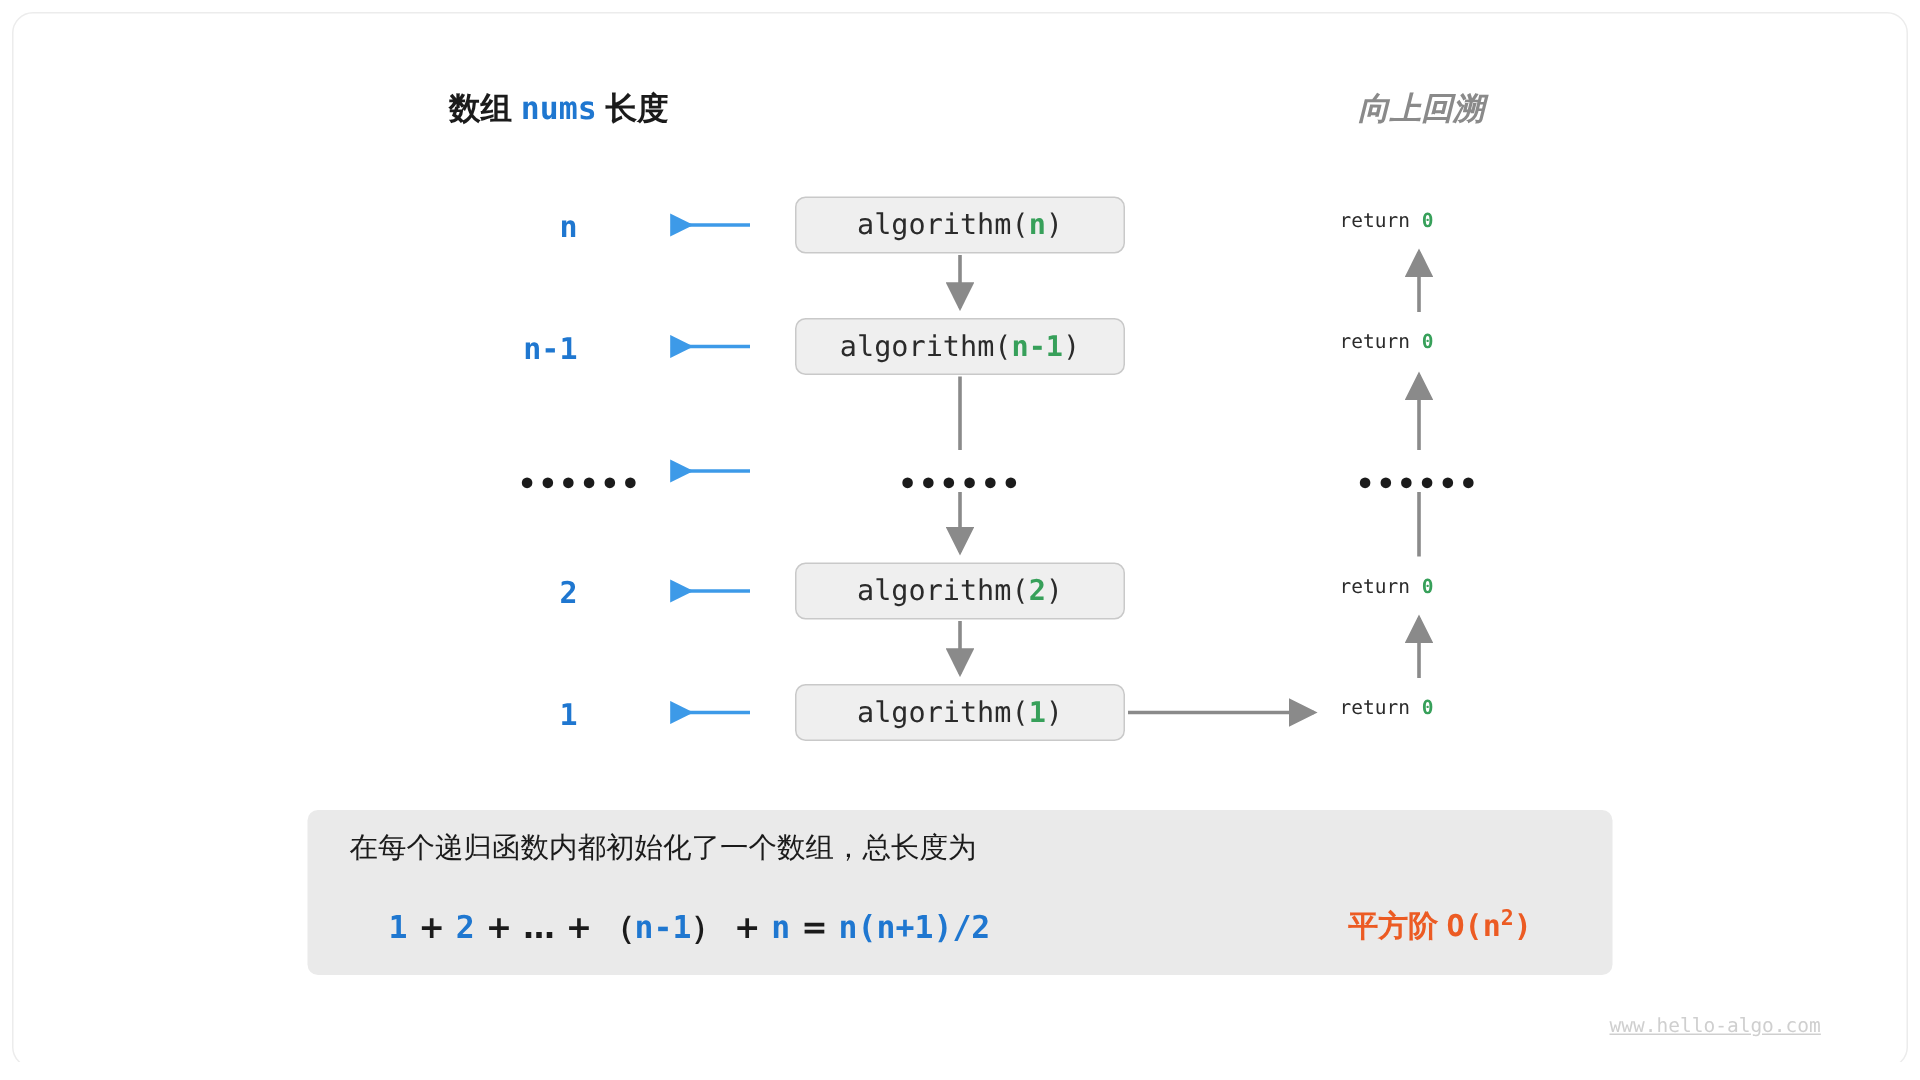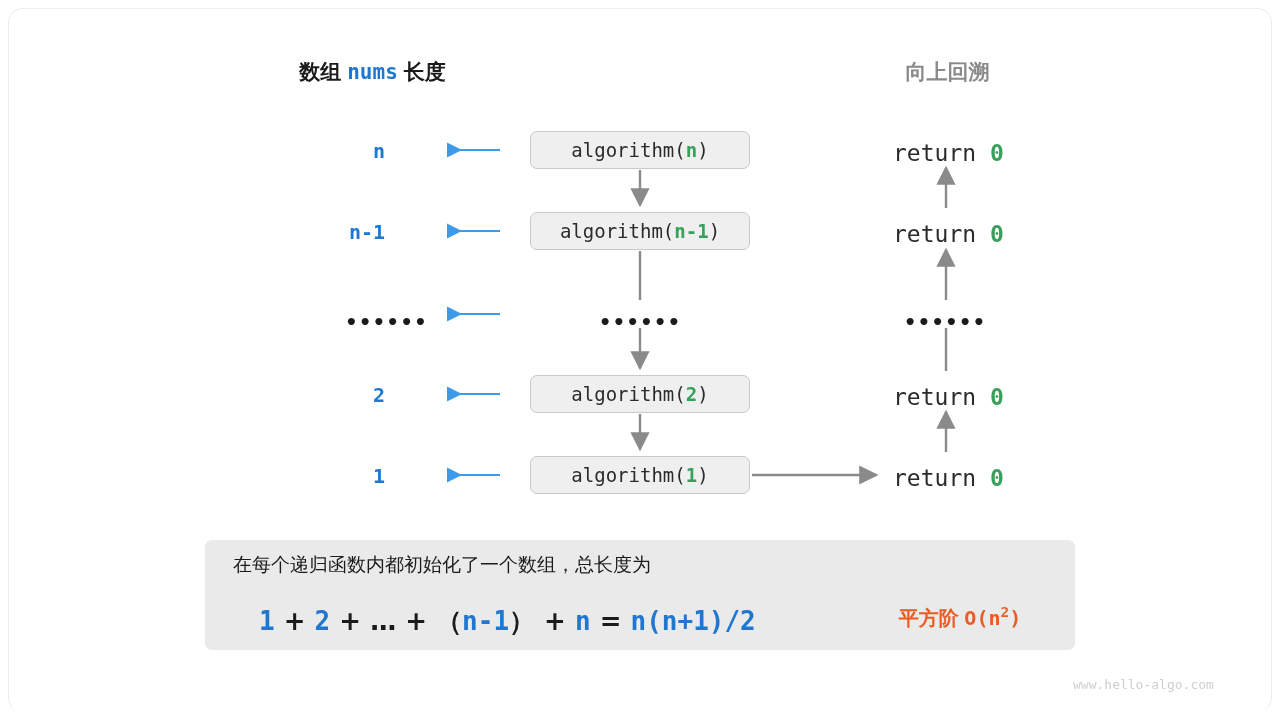--- a/index.html
+++ b/index.html
@@ -76,21 +76,21 @@
     font-size: 19px;
     color: #2b2b2b;
     white-space: nowrap;
   }
   .call-box .arg { color: #37a05a; font-weight: bold; }
 
   
   .ret {
     position: absolute;
     font-family: "DejaVu Sans Mono", "Liberation Mono", monospace;
-    font-size: 23px;
+    font-size: 13px;
     color: #2b2b2b;
     white-space: nowrap;
   }
   .ret .val { color: #37a05a; font-weight: bold; }
 
   
   .note {
     position: absolute;
     font-size: 17px;
     font-weight: bold;
@@ -107,21 +107,21 @@
     border-radius: 7px;
   }
   .sum-line1 {
     position: absolute;
     font-size: 19px;
     color: #1b1b1b;
     white-space: nowrap;
   }
   .sum-formula {
     position: absolute;
-    font-size: 26px;
+    font-size: 21px;
     font-weight: bold;
     white-space: nowrap;
     color: #1b1b1b;
     font-family: "DejaVu Sans", sans-serif;
   }
   .sum-formula .b {
     color: #1f77d0;
     font-family: "DejaVu Sans Mono", "Liberation Mono", monospace;
   }
   .sum-formula .op { color: #1b1b1b; font-weight: bold; }
@@ -143,20 +143,21 @@
     font-family: "DejaVu Sans Mono", "Liberation Mono", monospace;
   }
   .sup { font-size: 0.72em; vertical-align: super; }
 
   .watermark {
     position: absolute;
     font-family: "DejaVu Sans Mono", "Liberation Mono", monospace;
     font-size: 13px;
     color: #cfcfcf;
     white-space: nowrap;
+    text-decoration: underline;
   }
 
   svg.overlay {
     position: absolute;
     left: 0; top: 0;
     width: 1280px; height: 720px;
     pointer-events: none;
   }
 </style>
 </head>
@@ -165,21 +166,21 @@
 <div id="canvas">
   <div class="frame"></div>
 
   <div class="abs col-head ctr" style="left:230px; top:58px; width:285px;">
     <span class="zh">数组</span>
     <span class="kw">nums</span>
     <span class="zh">长度</span>
   </div>
 
 
-  <div class="abs col-head gray ctr" style="left:845px; top:58px; width:205px;">向上回溯</div>
+  <div class="abs col-head gray ctr" style="left:845px; top:58px; width:205px;font-style:italic;">向上回溯</div>
 
   <div class="abs len-label" style="left:275px; top:139px; width:110px;">n</div>
   <div class="abs len-label" style="left:275px; top:220px; width:110px;">n-1</div>
   <div class="abs dots-label" style="left:345px; top:310px; width:60px; text-align:right;">••••••</div>
   <div class="abs len-label" style="left:275px; top:383px; width:110px;">2</div>
   <div class="abs len-label" style="left:275px; top:464px; width:110px;">1</div>
 
   <div class="call-box" style="left:530px; top:131px; width:220px; height:38px;">
     <span>algorithm</span>
       <span>(</span>

